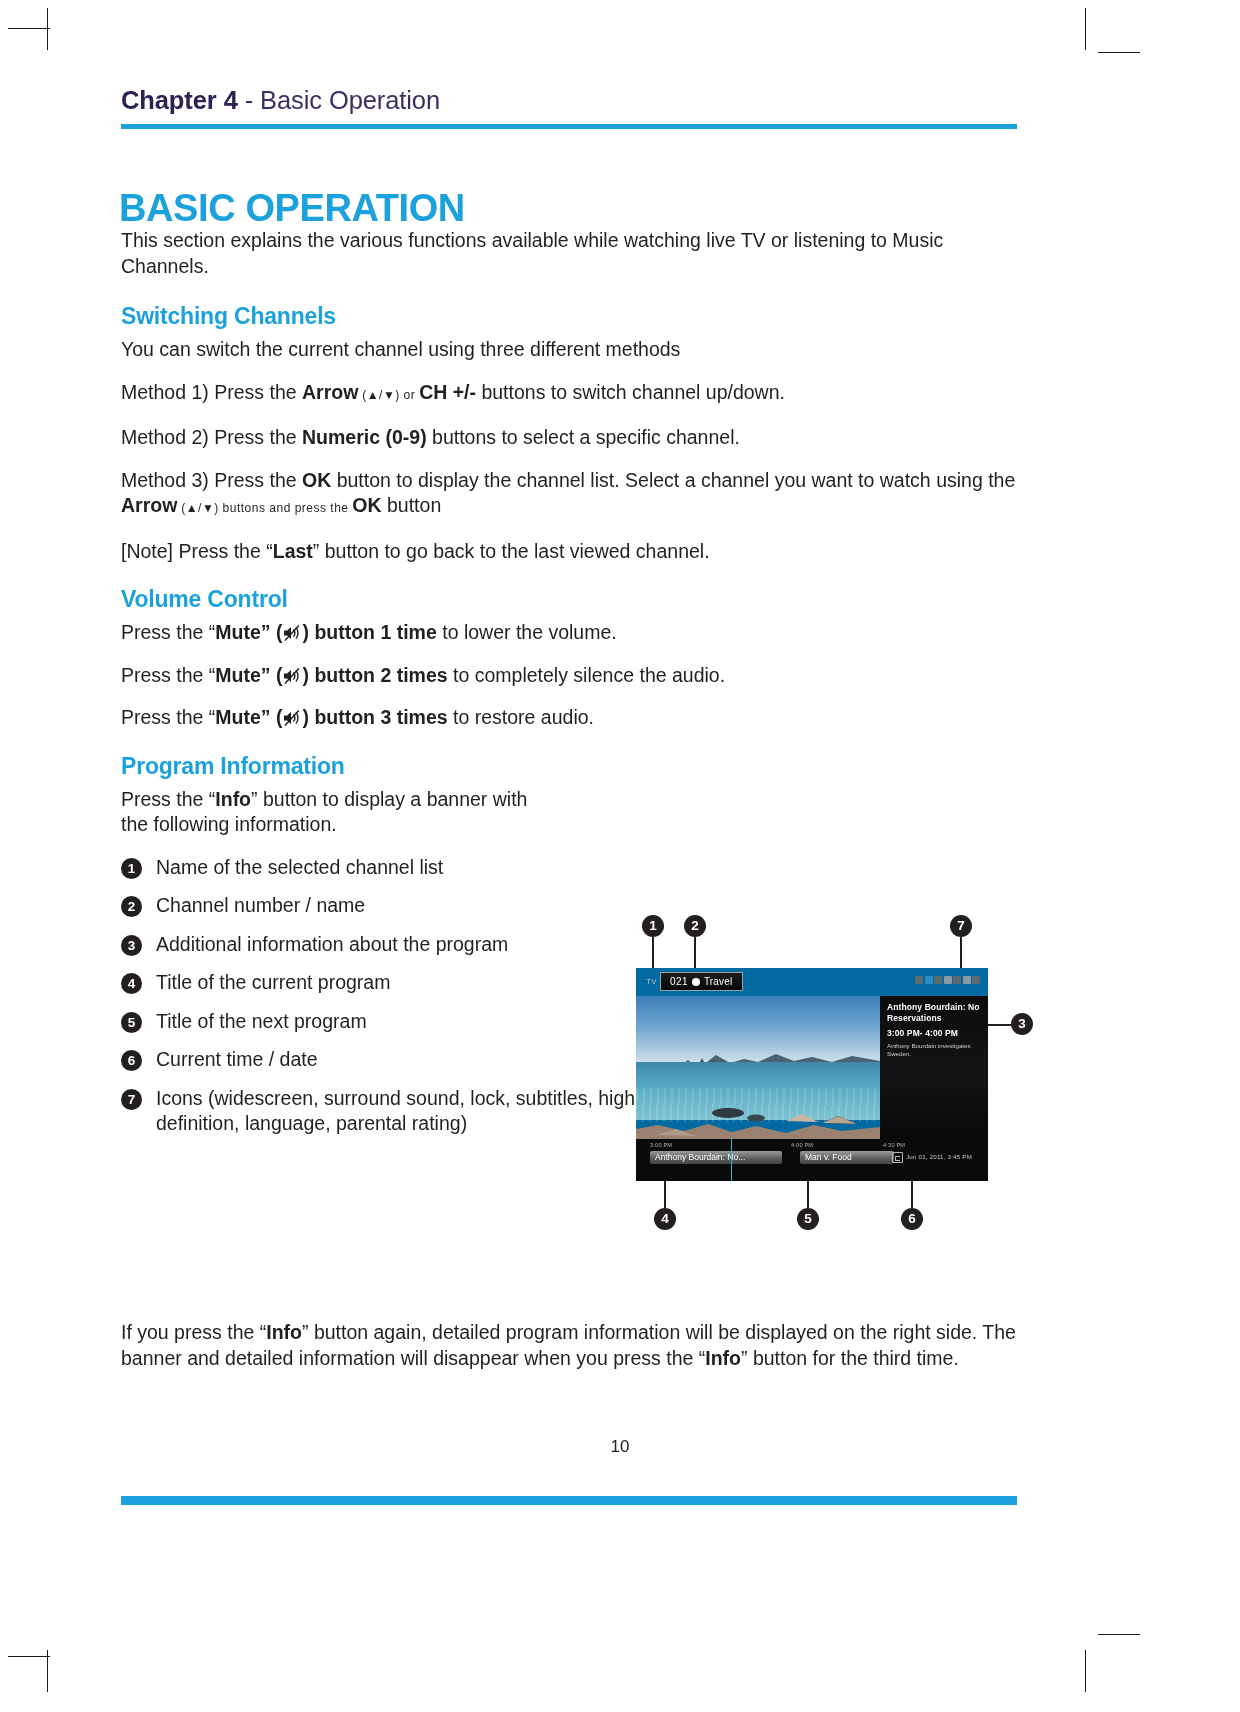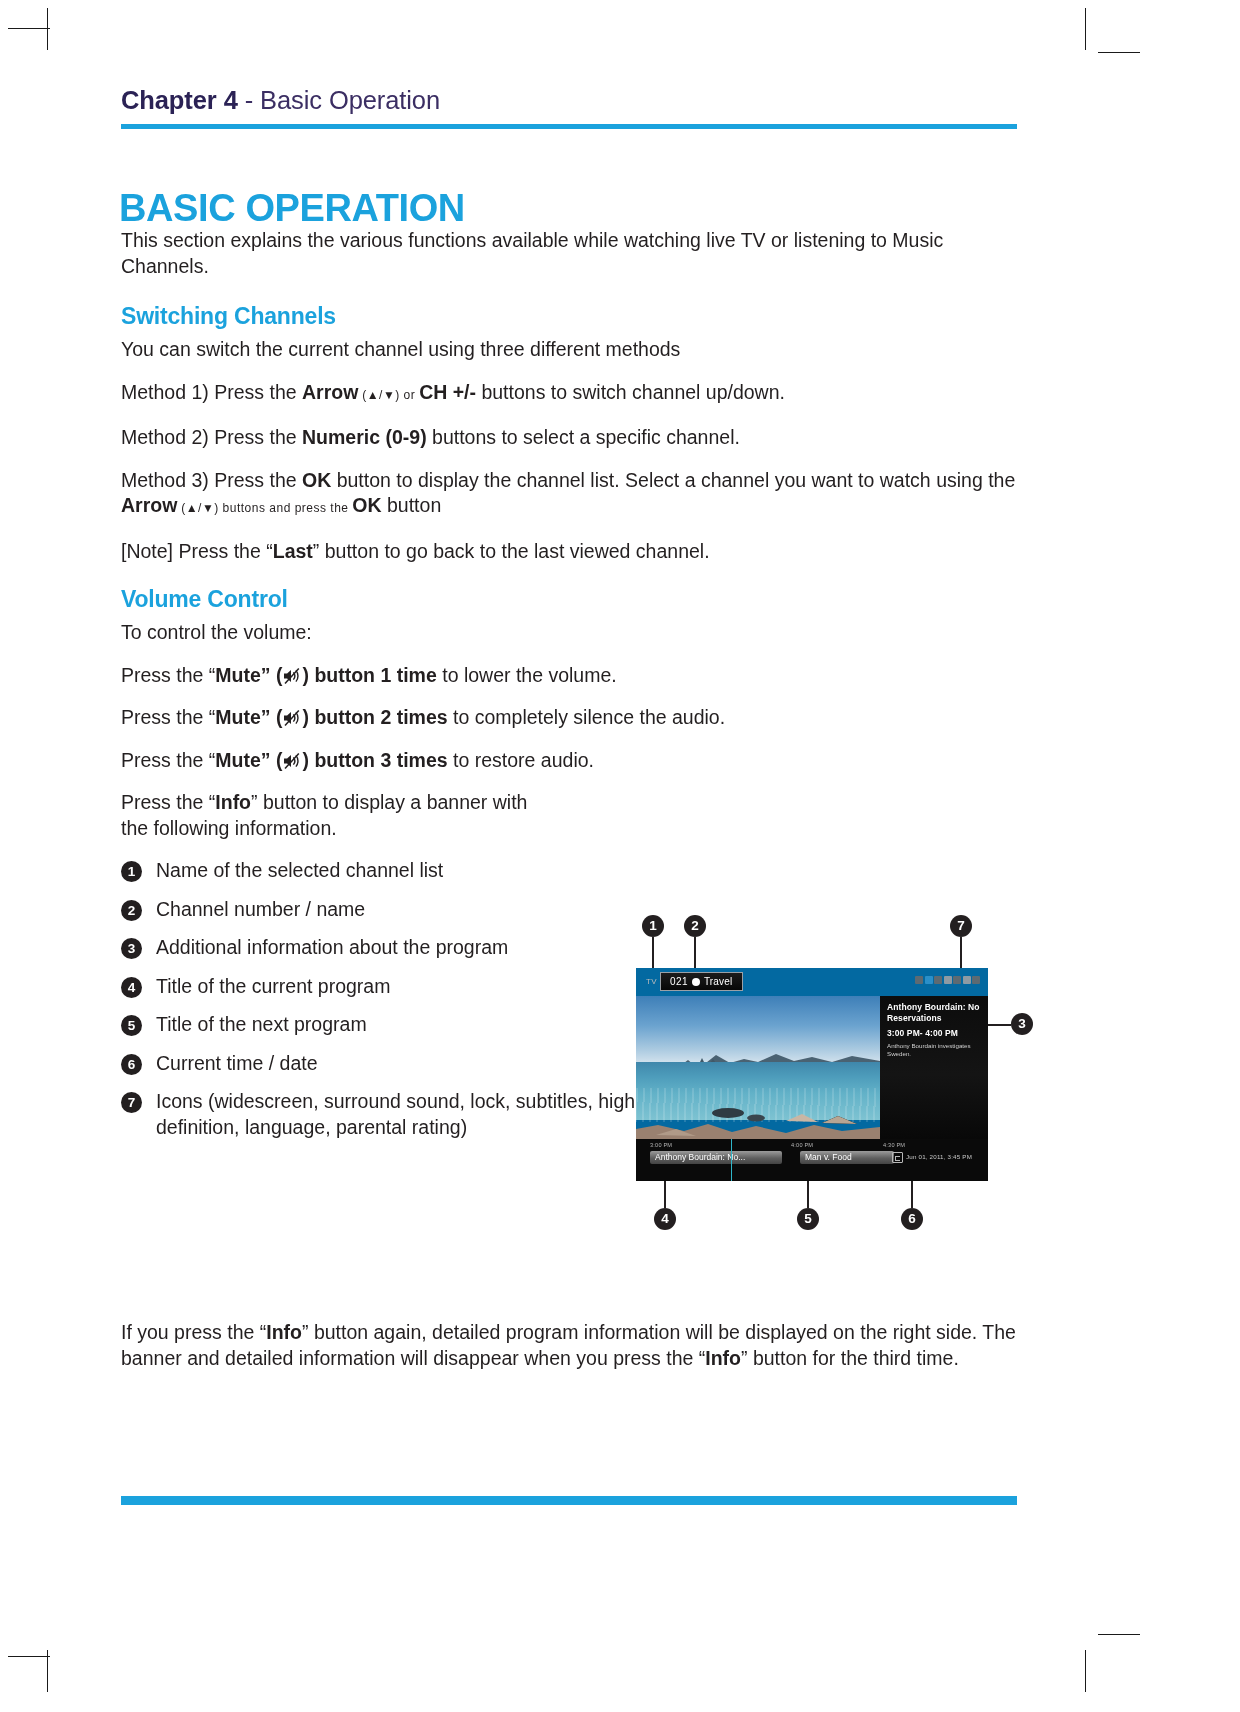--- a/index.html
+++ b/index.html
@@ -422,21 +422,20 @@
     <p class="body"><span>Method 1) Press the </span><b>Arrow</b><span class="arrows"> (▲/▼) or </span><b>CH +/-</b><span> buttons to switch channel up/down.</span></p>
 
     <p class="body"><span>Method 2) Press the </span><b>Numeric (0-9)</b><span> buttons to select a specific channel.</span></p>
 
     <p class="body"><span>Method 3) Press the </span><b>OK</b><span> button to display the channel list. Select a channel you want to watch using the </span><b>Arrow</b><span class="arrows"> (▲/▼) buttons and press the </span><b>OK</b><span> button</span></p>
 
     <p class="body"><span>[Note] Press the “</span><b>Last</b><span>” button to go back to the last viewed channel.</span></p>
 
     <h2 class="section">Volume Control</h2>
 
-    <p class="body">To control the volume:</p>
 
 
     <p class="body"><span>Press the “</span><b>Mute</b><b>” (</b><span class="mute-icon"><svg viewBox="0 0 20 18" width="20" height="18" aria-hidden="true">
             <path d="M2 6.6h3.1L9 3v12L5.1 11.4H2z" fill="#231f20"></path>
             <path d="M11.4 5.4a5.6 5.6 0 0 1 0 7.2" stroke="#231f20" stroke-width="1.4" fill="none"></path>
             <path d="M13.9 3.4a8.6 8.6 0 0 1 0 11.2" stroke="#231f20" stroke-width="1.4" fill="none"></path>
             <path d="M3 16.6 16.8 1.4" stroke="#231f20" stroke-width="1.5"></path>
           </svg></span><b>) button </b><b>1 time</b><span> to lower the volume.</span></p>
 
     <p class="body"><span>Press the “</span><b>Mute</b><b>” (</b><span class="mute-icon"><svg viewBox="0 0 20 18" width="20" height="18" aria-hidden="true">
@@ -446,20 +445,21 @@
             <path d="M3 16.6 16.8 1.4" stroke="#231f20" stroke-width="1.5"></path>
           </svg></span><b>) button </b><b>2 times</b><span> to completely silence the audio.</span></p>
 
     <p class="body"><span>Press the “</span><b>Mute</b><b>” (</b><span class="mute-icon"><svg viewBox="0 0 20 18" width="20" height="18" aria-hidden="true">
             <path d="M2 6.6h3.1L9 3v12L5.1 11.4H2z" fill="#231f20"></path>
             <path d="M11.4 5.4a5.6 5.6 0 0 1 0 7.2" stroke="#231f20" stroke-width="1.4" fill="none"></path>
             <path d="M13.9 3.4a8.6 8.6 0 0 1 0 11.2" stroke="#231f20" stroke-width="1.4" fill="none"></path>
             <path d="M3 16.6 16.8 1.4" stroke="#231f20" stroke-width="1.5"></path>
           </svg></span><b>) button </b><b>3 times</b><span> to restore audio.</span></p>
 
+    <h2 class="section">Program Information</h2>
 
     <p class="body" style="width:420px;"><span>Press the “</span><b>Info</b><span>” button to display a banner with the following information.</span></p>
 
     <ul class="num-list">
       <li><span class="badge">1</span><span>Name of the selected channel list</span></li>
       <li><span class="badge">2</span><span>Channel number / name</span></li>
       <li style="width:380px;"><span class="badge">3</span><span>Additional information about the program</span></li>
       <li><span class="badge">4</span><span>Title of the current program</span></li>
       <li><span class="badge">5</span><span>Title of the next program</span></li>
       <li><span class="badge">6</span><span>Current time / date</span></li>
@@ -544,15 +544,16 @@
     <div class="callout" style="left:18px;top:240px;">4</div>
     <div class="leader v" style="left:28px;top:213px;height:27px;"></div>
 
     <div class="callout" style="left:161px;top:240px;">5</div>
     <div class="leader v" style="left:171px;top:213px;height:27px;"></div>
 
     <div class="callout" style="left:265px;top:240px;">6</div>
     <div class="leader v" style="left:275px;top:213px;height:27px;"></div>
   </div>
 
+  <div class="page-number">10</div>
   <div class="footer-rule"></div>
 
 </div>
 
 </body></html>

